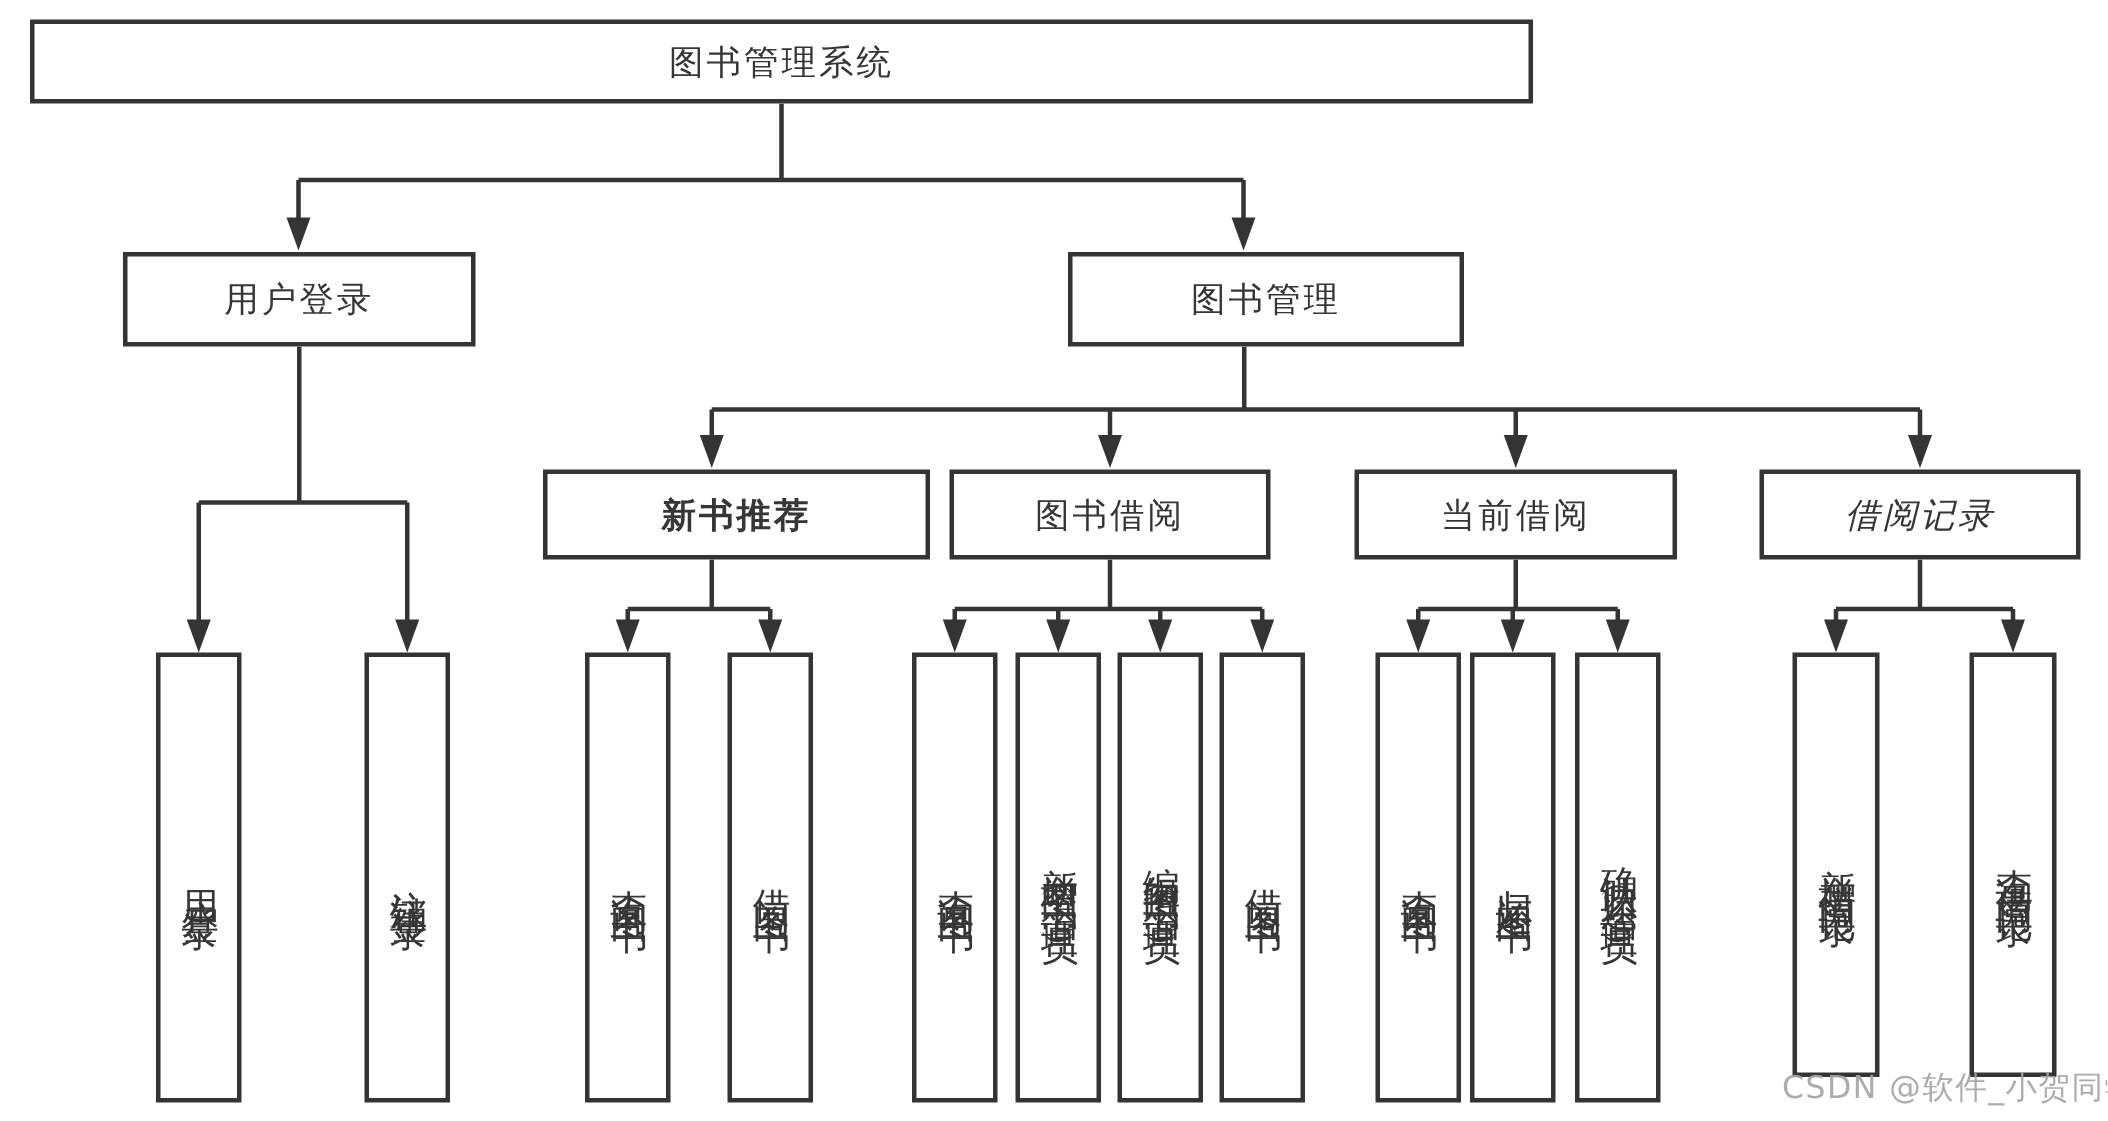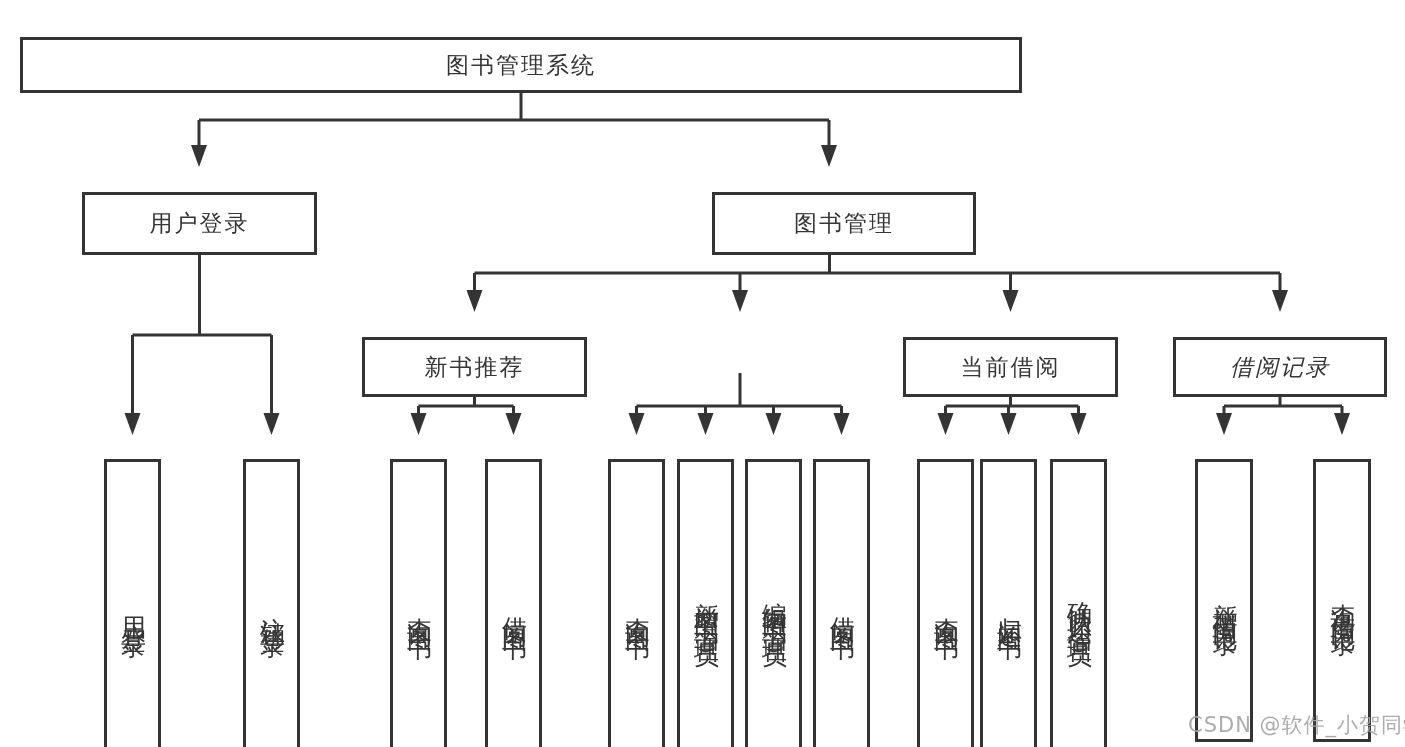--- a/index.html
+++ b/index.html
@@ -14,21 +14,20 @@
   #connectors { position: absolute; left: 0; top: 0; }
   .box {
     position: absolute;
     box-sizing: border-box;
     border: 3px solid #343434;
     background: #ffffff;
     display: flex;
     align-items: center;
     justify-content: center;
     color: #363636;
-    margin-top: 24px;
   }
   .hbox { font-size: 23px; letter-spacing: 2px; }
   .vbox .vlabel {
     writing-mode: vertical-rl;
     text-orientation: mixed;
     font-size: 25px;
     letter-spacing: 6px;
     line-height: 1.15;
     white-space: nowrap;
   }
@@ -86,21 +85,22 @@
       <polygon points="1216,413 1232,413 1224,435"></polygon>
       <polygon points="1334,413 1350,413 1342,435"></polygon>
     </g>
   </svg>
 
   <div class="box hbox" style="left:20px; top:13px; width:1002px; height:56px;">图书管理系统</div>
 
   <div class="box hbox" style="left:82px; top:168px; width:235px; height:63px;">用户登录</div>
   <div class="box hbox" style="left:712px; top:168px; width:264px; height:63px;">图书管理</div>
 
-  <div class="box hbox" style="left:362px; top:313px; width:225px; height:60px;">新书推荐</div>
+  <div class="box hbox" style="left:362px; top:313px; width:258px; height:60px;font-weight:bold;">新书推荐</div>
+  <div class="box hbox" style="left:633px; top:313px; width:214px; height:60px;">图书借阅</div>
   <div class="box hbox" style="left:903px; top:313px; width:215px; height:60px;font-family:Liberation Serif, serif;">当前借阅</div>
   <div class="box hbox" style="left:1173px; top:313px; width:214px; height:60px;font-style:italic;">借阅记录</div>
 
   <div class="box vbox" style="left:104px; top:435px; width:57px; height:300px;">
     <span class="vlabel">用户登录</span>
   </div>
   <div class="box vbox" style="left:243px; top:435px; width:57px; height:300px;">
     <span class="vlabel">注销登录</span>
   </div>
 

